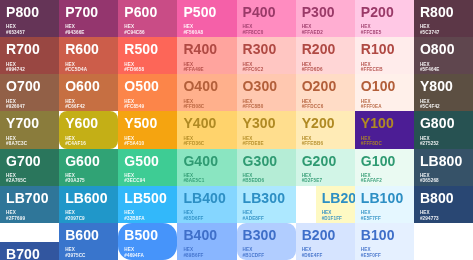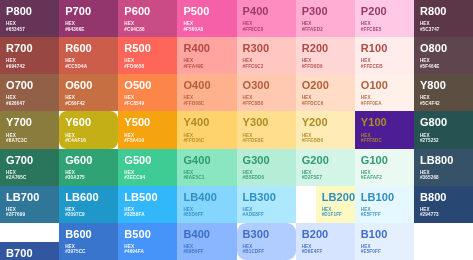--- a/index.html
+++ b/index.html
@@ -16,21 +16,21 @@
     font-family: "Liberation Sans", sans-serif;
     overflow: hidden;
   }
   .swatch {
     position: relative;
     padding: 5px 6px 0 6px;
     box-sizing: border-box;
     overflow: hidden;
   }
   .swatch-name {
-    font-size: 11px;
+    font-size: 14px;
     font-weight: bold;
     letter-spacing: 0.1px;
     line-height: 1.1;
     margin: 0 0 4px 0;
   }
   .swatch-hex-label {
     font-size: 4.6px;
     font-weight: bold;
     letter-spacing: 0.15px;
     line-height: 1.2;
@@ -293,21 +293,21 @@
     <div class="swatch" style="background-color: rgb(50, 86, 159); color: rgb(255, 255, 255); margin-top: 19px;">
       <p class="swatch-name">B700</p>
       <p class="swatch-hex-label">HEX</p>
       <p class="swatch-hex-value">#32569F</p>
     </div>
     <div class="swatch" style="background-color: rgb(57, 117, 204); color: rgb(255, 255, 255);">
       <p class="swatch-name">B600</p>
       <p class="swatch-hex-label">HEX</p>
       <p class="swatch-hex-value">#3975CC</p>
     </div>
-    <div class="swatch" style="background-color: rgb(70, 148, 250); color: rgb(255, 255, 255);">
+    <div class="swatch" style="background-color: rgb(70, 148, 250); color: rgb(255, 255, 255); border-radius: 14px;">
       <p class="swatch-name">B500</p>
       <p class="swatch-hex-label">HEX</p>
       <p class="swatch-hex-value">#4694FA</p>
     </div>
     <div class="swatch" style="background-color: rgb(137, 182, 255); color: rgb(63, 111, 201);">
       <p class="swatch-name">B400</p>
       <p class="swatch-hex-label">HEX</p>
       <p class="swatch-hex-value">#89B6FF</p>
     </div>
     <div class="swatch" style="background-color: rgb(177, 205, 255); color: rgb(63, 111, 201); border-radius: 9px;">

